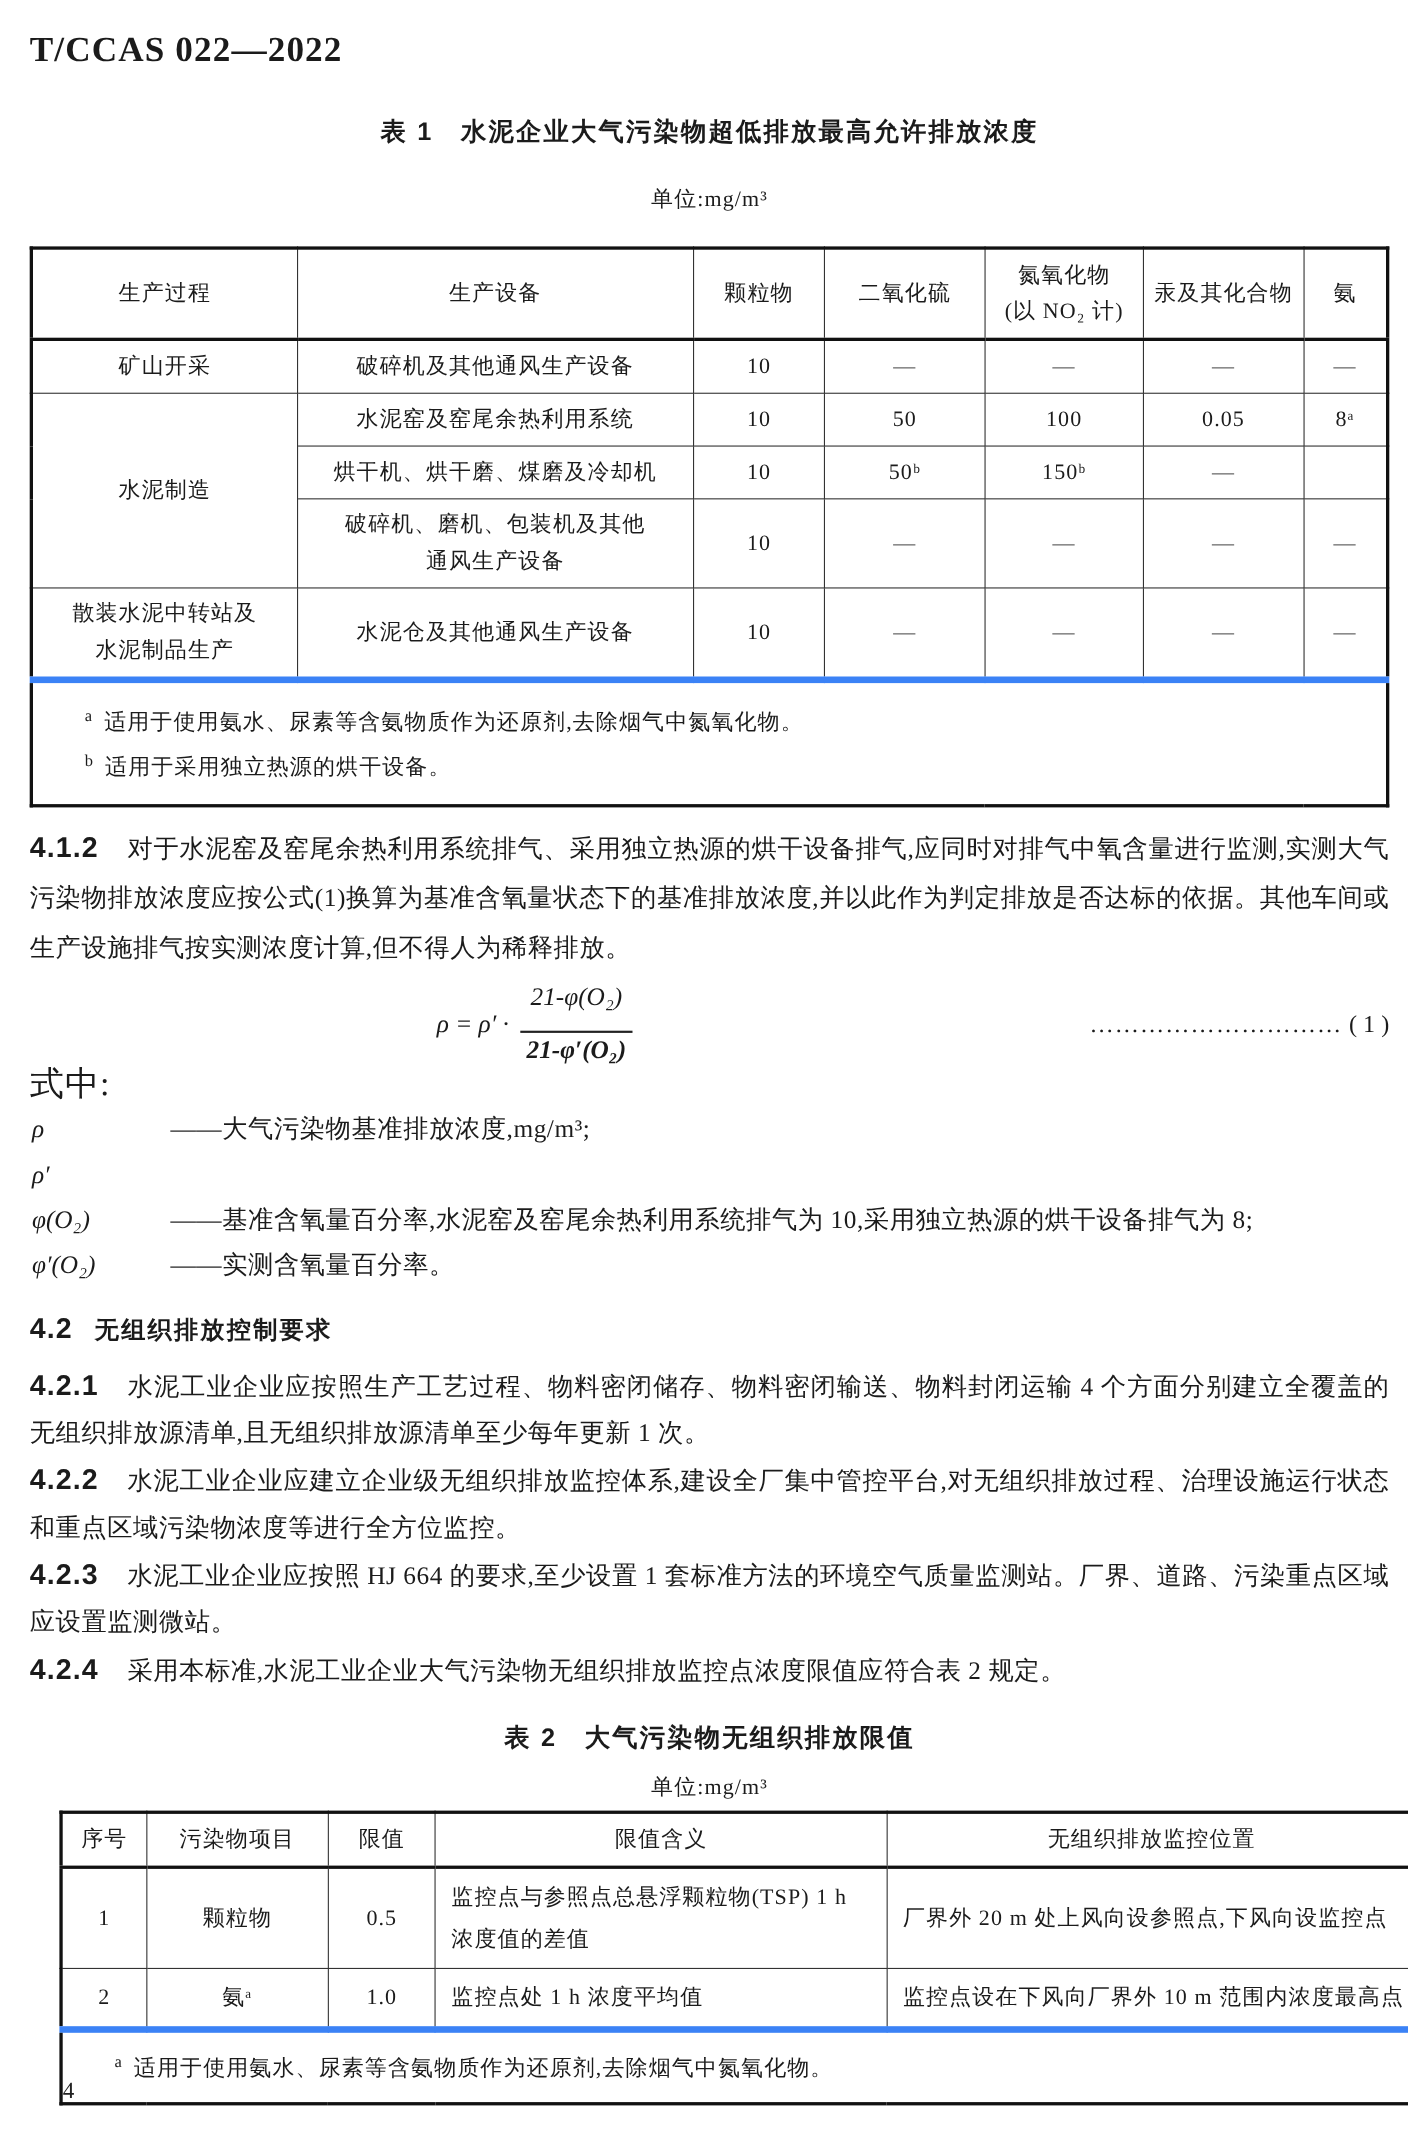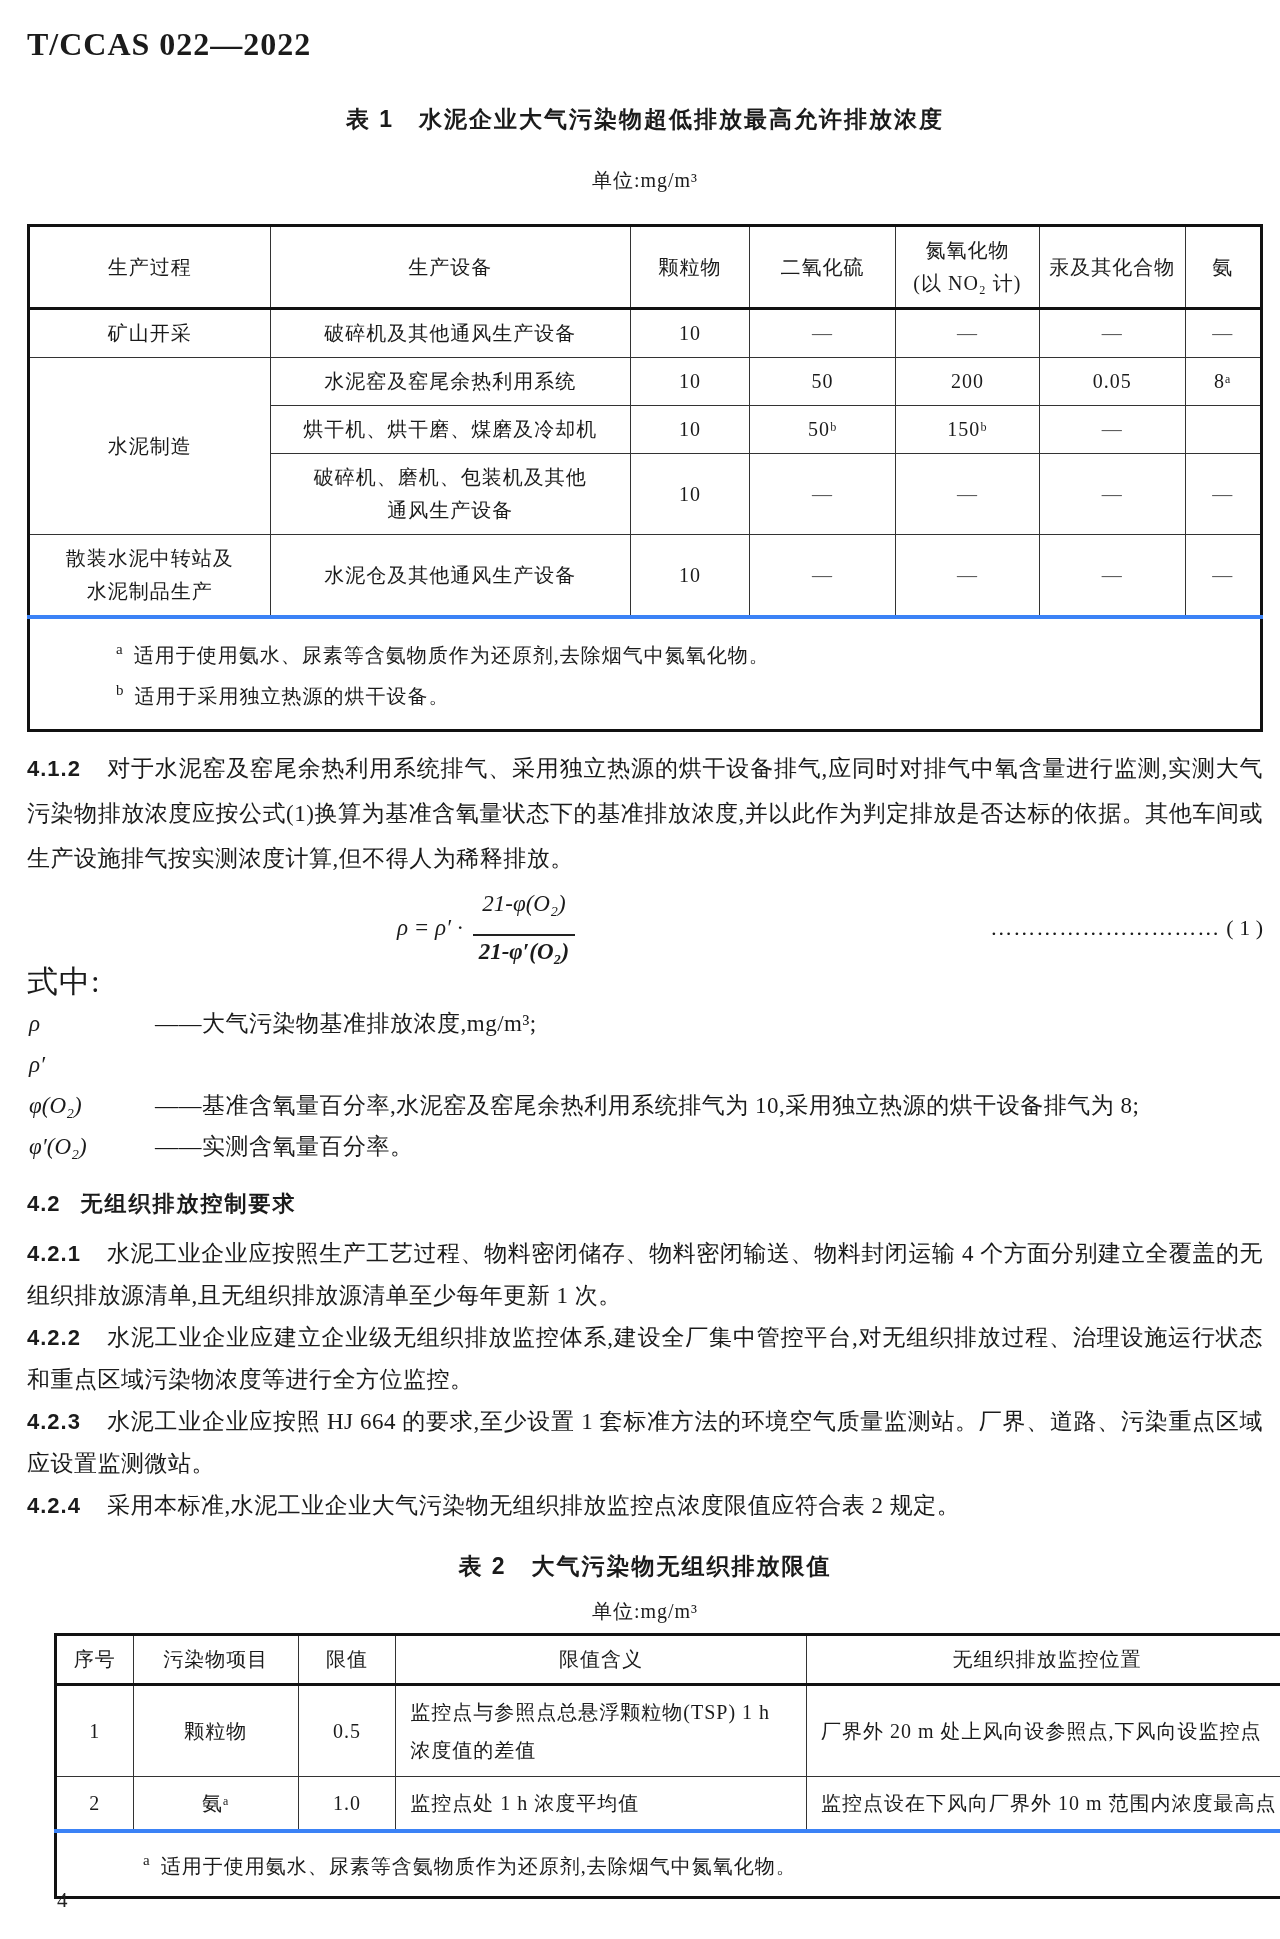--- a/index.html
+++ b/index.html
@@ -26,36 +26,36 @@
   }
 
   table { border-collapse:collapse; width:100%; table-layout:fixed; }
   table.data-table { margin-top:30px; border:3px solid #111; font-size:20px; }
   .data-table th, .data-table td {
     border:1px solid #333; text-align:center; vertical-align:middle;
     line-height:33px; padding:7px 4px; font-weight:normal; letter-spacing:1px;
   }
   .data-table thead th { border-bottom:3px solid #111; }
   .data-table tfoot td {
-    border-top:4px solid #3b82f6; text-align:left; padding:13px 10px 16px 86px;
+    border-top:6px solid #3b82f6; text-align:left; padding:13px 10px 16px 47px;
     line-height:35px;
   }
   .pre-line { white-space:pre-line; }
   .dash { color:#555; }
   .fn-line { display:block; }
   .fn-mark { font-size:15px; vertical-align:super; margin-right:10px; }
 
   
   .para {
     margin-top:14px; font-size:23px; line-height:45px; text-align:justify;
     letter-spacing:0.5px;
   }
   .secnum {
     font-family:"Liberation Sans","DejaVu Sans",sans-serif;
-    font-weight:bold; font-size:22px; margin-right:26px; letter-spacing:1px;
+    font-weight:bold; font-size:26px; margin-right:26px; letter-spacing:1px;
   }
   .sec-heading {
     margin-top:20px; font-family:"Liberation Sans","DejaVu Sans",sans-serif;
     font-weight:bold; font-size:22px; letter-spacing:2px; line-height:34px;
   }
   .sec-heading .secnum { margin-right:20px; }
   .para-42x { line-height:42px; margin-top:0; }
   .first-42x { margin-top:12px; }
 
   
@@ -131,21 +131,21 @@
         <td class="dash">—</td>
         <td class="dash">—</td>
         <td class="dash">—</td>
         <td class="dash">—</td>
       </tr>
       <tr>
         <td rowspan="3">水泥制造</td>
         <td>水泥窑及窑尾余热利用系统</td>
         <td>10</td>
         <td>50</td>
-        <td>200</td>
+        <td>100</td>
         <td>0.05</td>
         <td>8ᵃ</td>
       </tr>
       <tr>
         <td>烘干机、烘干磨、煤磨及冷却机</td>
         <td>10</td>
         <td>50ᵇ</td>
         <td>150ᵇ</td>
         <td class="dash">—</td>
         <td></td>

